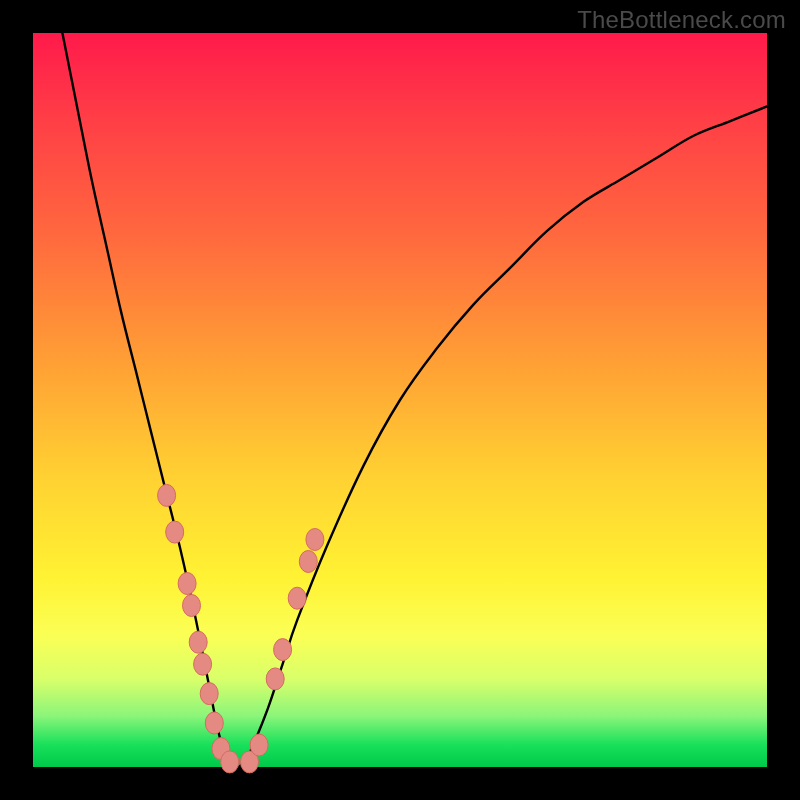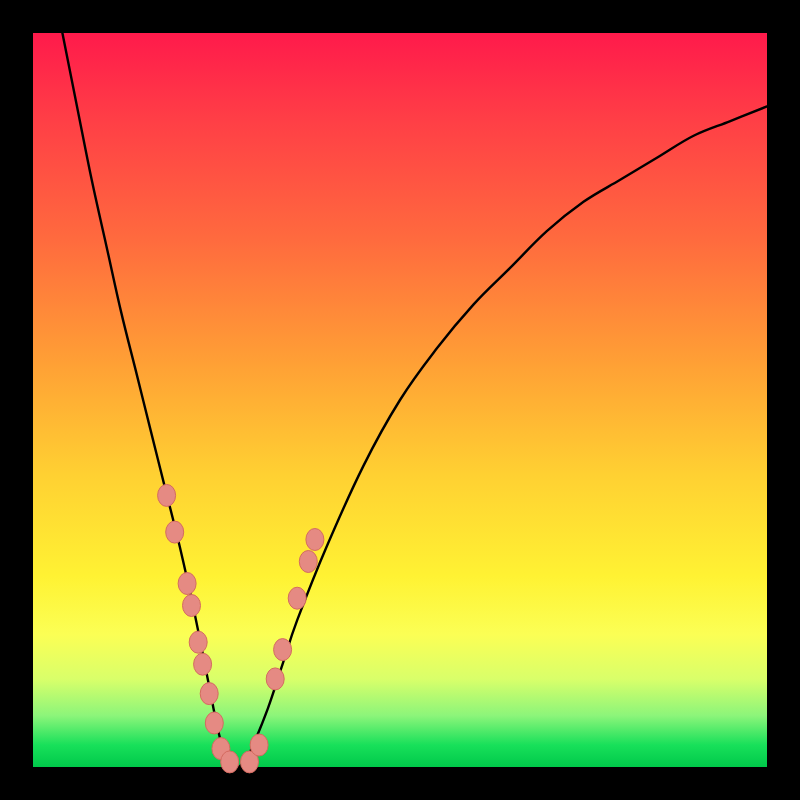--- a/index.html
+++ b/index.html
@@ -58,20 +58,21 @@
     width: 734px;
     height: 734px;
     overflow: visible;
   }
 </style>
 </head>
 <body>
 
 <div class="frame">
 
+  <div class="watermark">TheBottleneck.com</div>
 
   <div class="plot">
     <svg class="curve" viewBox="0 0 734 734" preserveAspectRatio="none">
       <path id="curve-path" fill="none" stroke="#000" stroke-width="2.4" stroke-linecap="round" stroke-linejoin="round" d="M 29.4 0.0 C 32.0 13.2 38.8 47.0 44.0 73.4 C 49.3 99.8 53.4 121.7 58.7 146.8 C 64.0 171.9 68.1 189.1 73.4 212.9 C 78.7 236.6 82.8 256.5 88.1 278.9 C 93.4 301.4 97.5 316.5 102.8 337.6 C 108.0 358.8 112.2 375.2 117.4 396.4 C 122.7 417.5 126.8 433.9 132.1 455.1 C 137.4 476.2 141.5 491.3 146.8 513.8 C 152.1 536.3 156.2 554.8 161.5 579.9 C 166.8 605.0 172.2 633.4 176.2 653.3 C 180.1 673.1 180.9 678.1 183.5 690.0 C 186.1 701.9 188.2 711.4 190.8 719.3 C 193.5 727.2 195.5 731.4 198.2 734.0 C 200.8 736.6 202.9 735.3 205.5 734.0 C 208.2 732.7 210.2 730.6 212.9 726.7 C 215.5 722.7 216.2 721.2 220.2 712.0 C 224.2 702.7 229.6 689.8 234.9 675.3 C 240.2 660.7 244.3 647.1 249.6 631.2 C 254.8 615.4 256.3 608.3 264.2 587.2 C 272.2 566.1 281.7 541.5 293.6 513.8 C 305.5 486.1 317.1 459.5 330.3 433.1 C 343.5 406.6 353.8 388.1 367.0 367.0 C 380.2 345.9 390.5 332.8 403.7 315.6 C 416.9 298.4 427.2 286.1 440.4 271.6 C 453.6 257.0 463.9 248.1 477.1 234.9 C 490.3 221.7 500.6 210.1 513.8 198.2 C 527.0 186.3 537.3 178.1 550.5 168.8 C 563.7 159.6 574.0 154.7 587.2 146.8 C 600.4 138.9 610.7 132.7 623.9 124.8 C 637.1 116.9 647.4 109.4 660.6 102.8 C 673.8 96.2 684.1 93.4 697.3 88.1 C 710.5 82.8 727.4 76.0 734.0 73.4"></path>
       <g id="marker-group">
           <ellipse cx="133.6" cy="462.4" rx="9" ry="11" fill="#e58a83" stroke="#d46b60" stroke-width="1"></ellipse>
           <ellipse cx="141.7" cy="499.1" rx="9" ry="11" fill="#e58a83" stroke="#d46b60" stroke-width="1"></ellipse>
           <ellipse cx="154.1" cy="550.5" rx="9" ry="11" fill="#e58a83" stroke="#d46b60" stroke-width="1"></ellipse>
           <ellipse cx="158.5" cy="572.5" rx="9" ry="11" fill="#e58a83" stroke="#d46b60" stroke-width="1"></ellipse>
           <ellipse cx="165.2" cy="609.2" rx="9" ry="11" fill="#e58a83" stroke="#d46b60" stroke-width="1"></ellipse>

